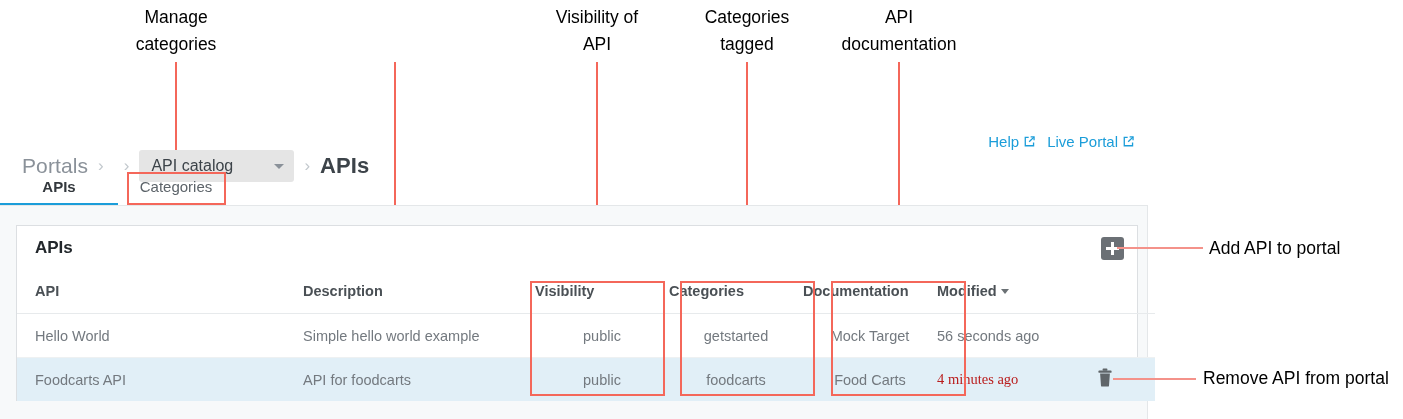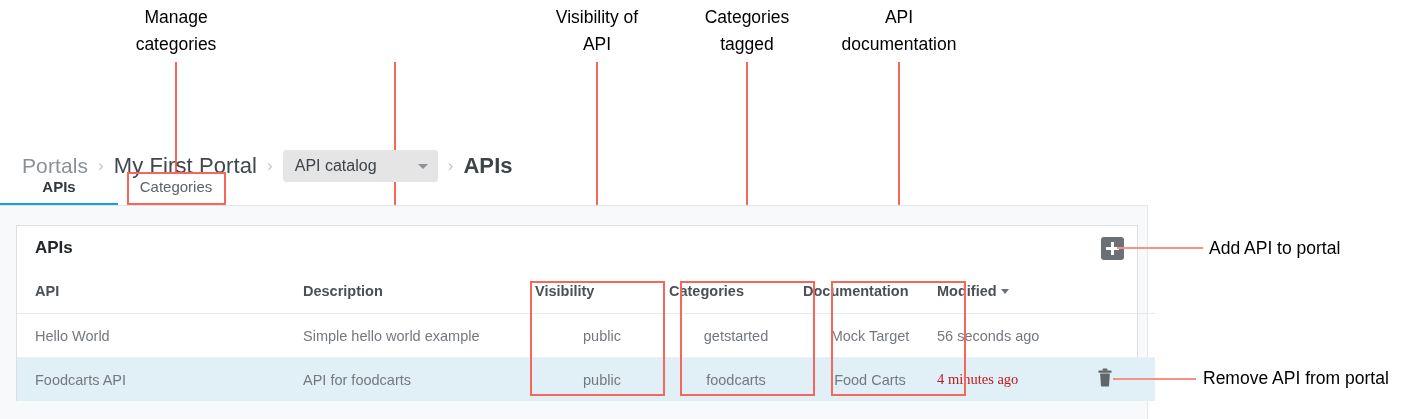--- a/index.html
+++ b/index.html
@@ -289,30 +289,51 @@
 
   <div class="anno-label" style="left:828px; top:4px; width:142px;">
     <span>API</span>
     <span class="l2">documentation</span>
   </div>
   <div class="leader-v" style="left:898px; top:62px; height:220px;"></div>
 
   <div class="breadcrumb">
     <span class="bc-item">Portals</span>
     <span class="bc-sep">›</span>
-    <span class="bc-item strong">My First Portal</span>
     <span class="bc-sep">›</span>
     <span class="bc-select">
       <span class="bc-select-label">API catalog</span>
       <span class="caret-down"></span>
     </span>
     <span class="bc-sep">›</span>
     <span class="bc-item current">APIs</span>
   </div>
 
+  <div class="top-links">
+    <span class="top-link">
+      <span>Help</span>
+      <span class="ext-icon">
+        <svg width="13" height="13" viewBox="0 0 16 16" fill="none" stroke="#1b9dd9" stroke-width="1.6">
+          <path d="M13 9.2V13.2H2.8V3H7"></path>
+          <path d="M9.4 2.4H13.6V6.6"></path>
+          <path d="M13.4 2.6L7.6 8.4"></path>
+        </svg>
+      </span>
+    </span>
+    <span class="top-link">
+      <span>Live Portal</span>
+      <span class="ext-icon">
+        <svg width="13" height="13" viewBox="0 0 16 16" fill="none" stroke="#1b9dd9" stroke-width="1.6">
+          <path d="M13 9.2V13.2H2.8V3H7"></path>
+          <path d="M9.4 2.4H13.6V6.6"></path>
+          <path d="M13.4 2.6L7.6 8.4"></path>
+        </svg>
+      </span>
+    </span>
+  </div>
 
   <div class="tabs">
     <div class="tab active">
       <span>APIs</span>
     </div>
     <div class="tab second">
       <span>Categories</span>
     </div>
     <div class="tab-underline"></div>
     <div class="tabs-rule"></div>

